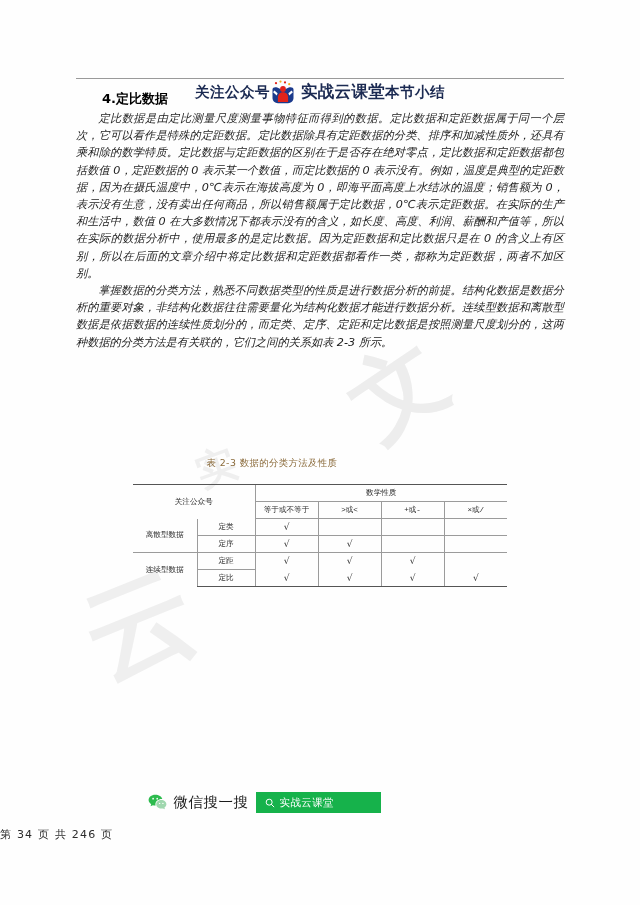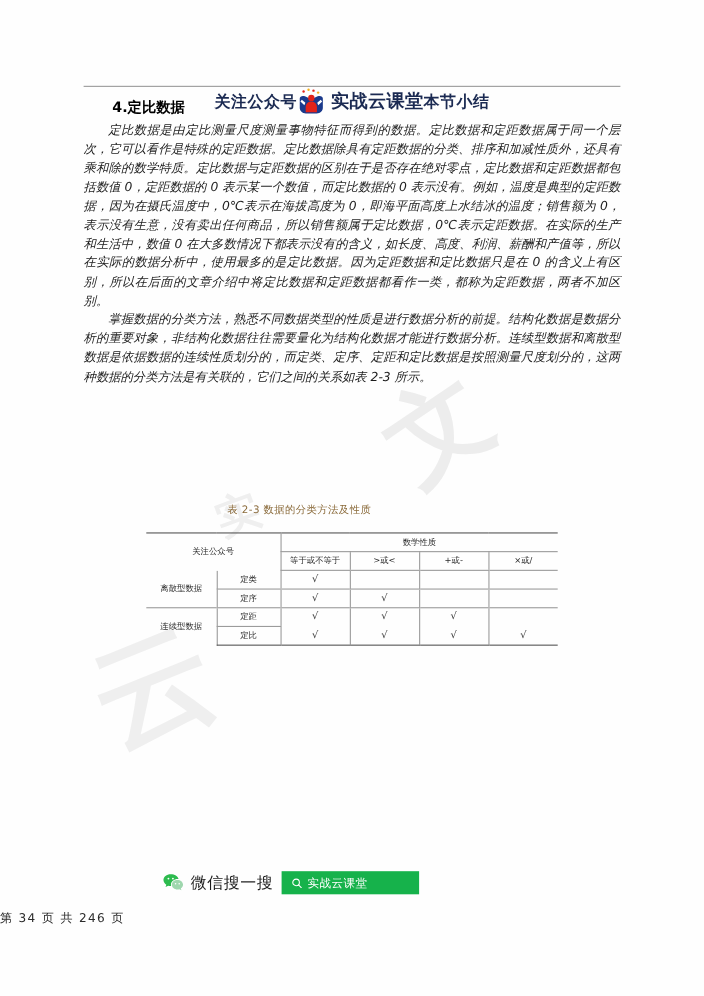--- a/index.html
+++ b/index.html
@@ -134,21 +134,21 @@
     vertical-align: middle;
     font-weight: normal;
     height: 16px;
   }
   .bd-top-thick { border-top: 1.4px solid #555 !important; }
   .bd-bot-thick { border-bottom: 1.4px solid #555 !important; }
   .bd-top { border-top: 0.8px solid #9b9b9b !important; }
   .bd-bot { border-bottom: 0.8px solid #9b9b9b !important; }
   .bd-left { border-left: 0.8px solid #9b9b9b !important; }
   .hdr-group { height: 17px; }
-  .hdr-sub { height: 17px; }
+  .hdr-sub { height: 17px; font-family: Liberation Mono, monospace; }
   .tick { font-size: 9px; color: #3a3a3a; font-family: "DejaVu Sans", sans-serif; }
   .colw-a { width: 64px; }
   .colw-b { width: 58px; }
   .colw-c { width: 63px; }
   .colw-d { width: 63px; }
   .colw-e { width: 63px; }
   .colw-f { width: 63px; }
 
   
   .wm {

